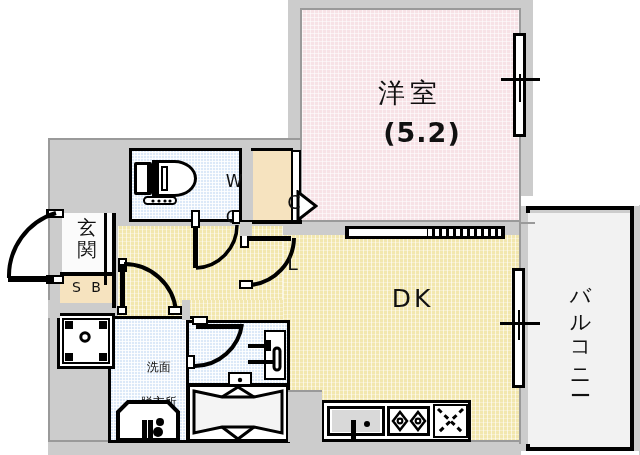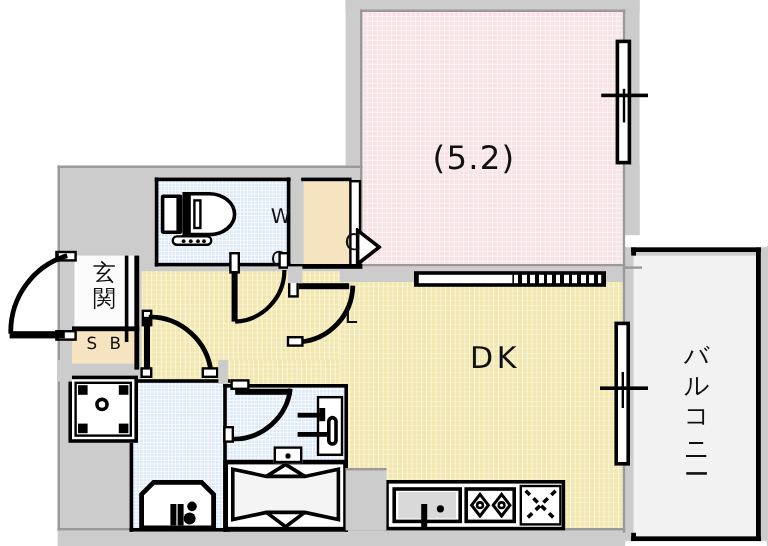--- a/index.html
+++ b/index.html
@@ -198,20 +198,24 @@
   <svg class="ab" style="left:246px;top:236px;width:52px;height:52px;" viewBox="0 0 52 52">
     <path d="M48,2 A48,48 0 0,1 4,49" fill="none" stroke="#000" stroke-width="4"></path>
   </svg>
   <div class="ab blk" style="left:239px;top:280px;width:14px;height:9px;"></div>
   <div class="ab white" style="left:241px;top:282px;width:10px;height:5px;"></div>
 
   <div class="ab blk" style="left:108px;top:316px;width:84px;height:3px;"></div>
   <div class="ab blk" style="left:108px;top:316px;width:3px;height:127px;"></div>
   <div class="ab blk" style="left:108px;top:440px;width:84px;height:3px;"></div>
 
+  <div class="lbl lbl-xs" style="left:116px;top:342px;width:70px;line-height:1.45;">
+    <span>洗面</span><br>
+    <span>脱衣所</span>
+  </div>
 
   <div class="ab stroke" style="left:57px;top:313px;width:58px;height:56px;"></div>
   <div class="ab stroke2" style="left:62px;top:318px;width:48px;height:46px;"></div>
   <div class="ab blk" style="left:65px;top:321px;width:8px;height:8px;"></div>
   <div class="ab blk" style="left:99px;top:321px;width:8px;height:8px;"></div>
   <div class="ab blk" style="left:65px;top:353px;width:8px;height:8px;"></div>
   <div class="ab blk" style="left:99px;top:353px;width:8px;height:8px;"></div>
   <svg class="ab" style="left:78px;top:330px;width:14px;height:14px;" viewBox="0 0 14 14">
     <circle cx="7" cy="7" r="4.2" fill="none" stroke="#000" stroke-width="3"></circle>
   </svg>
@@ -251,21 +255,22 @@
   </svg>
 
   <div class="ab stroke2" style="left:264px;top:330px;width:22px;height:50px;"></div>
   <svg class="ab" style="left:246px;top:338px;width:40px;height:40px;" viewBox="0 0 40 40">
     <rect x="2" y="6" width="22" height="4" fill="#000"></rect>
     <rect x="20" y="2" width="5" height="11" fill="#000"></rect>
     <rect x="2" y="22" width="26" height="4" fill="#000"></rect>
     <rect x="28" y="10" width="6" height="22" rx="3" fill="#fff" stroke="#000" stroke-width="3"></rect>
   </svg>
 
-  <div class="lbl lbl-num-big" style="left:325px;top:118px;width:140px;">(5.2)</div>
+  <div class="lbl lbl-jp-big" style="left:340px;top:78px;width:140px;">洋室</div>
+  <div class="lbl lbl-num-big" style="left:352px;top:118px;width:140px;font-weight:bold;">(5.2)</div>
 
   <div class="lbl lbl-md" style="left:255px;top:157px;width:34px;line-height:1.6;">
     <span>C</span><br>
     <span>L</span>
   </div>
 
   <div class="lbl lbl-dk" style="left:340px;top:285px;width:145px;">DK</div>
 
   <div class="ab stroke" style="left:321px;top:400px;width:150px;height:42px;"></div>
 

